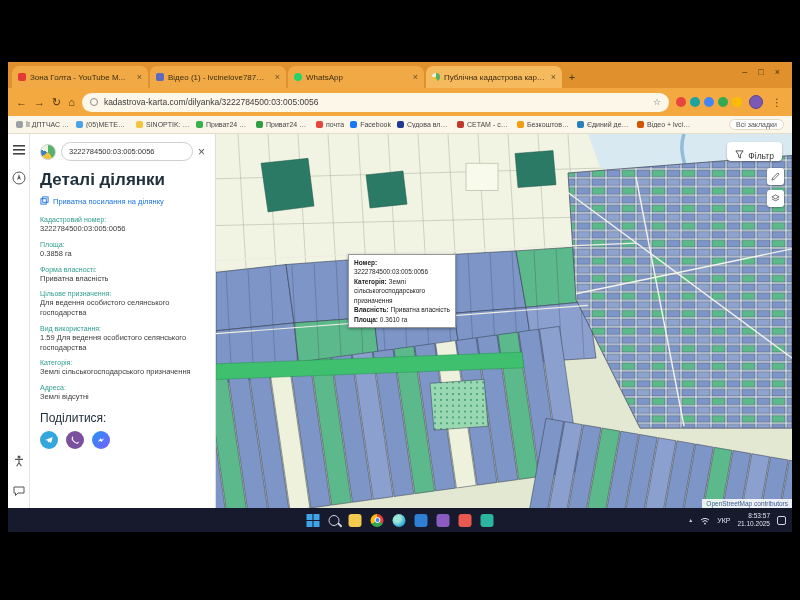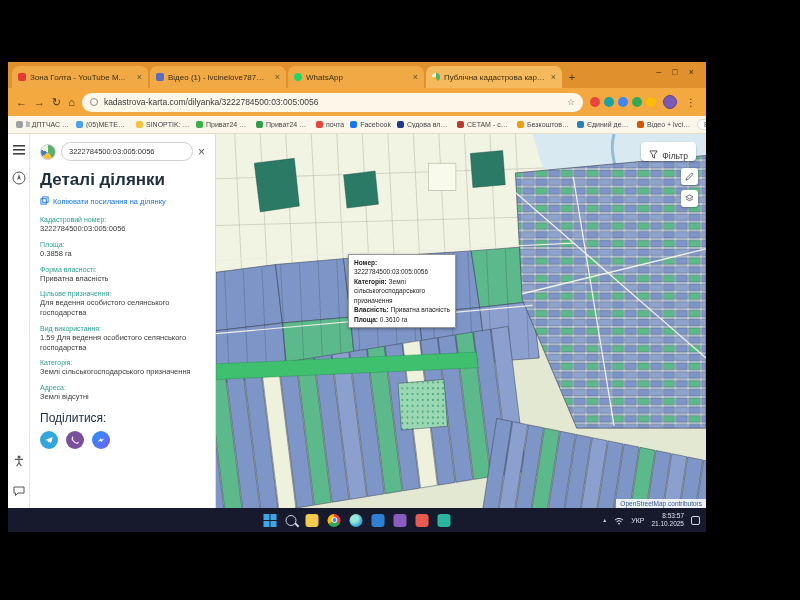--- a/index.html
+++ b/index.html
@@ -1,18 +1,18 @@
 <!DOCTYPE html>
 <html><head>
 <meta charset="utf-8">
 <style>
   *{margin:0;padding:0;box-sizing:border-box}
   html,body{width:800px;height:600px;background:#000;font-family:"Liberation Sans","DejaVu Sans",sans-serif;overflow:hidden}
   .stage{position:relative;width:800px;height:600px;background:#000}
-  .screen{position:absolute;left:8px;top:62px;width:698px;height:470px;background:#fca5a5;display:flex;flex-direction:column}
+  .screen{position:absolute;left:8px;top:62px;width:784px;height:470px;background:#fca5a5;display:flex;flex-direction:column}
 
   
   .tabbar{height:26px;background:#e0902c;display:flex;align-items:flex-end;padding:3px 4px 0 4px;gap:2px;flex:none}
   .tab{height:22px;display:flex;align-items:center;gap:4px;padding:0 6px;width:136px;background:#f0a945;border-radius:7px 7px 0 0;font-size:8px;color:#3c2d10;overflow:hidden;white-space:nowrap;flex:none}
   .tab.active{background:#f6ba5e}
   .fav{width:8px;height:8px;border-radius:2px;flex:none}
   .fav.round{border-radius:50%}
   .tab .tx{flex:1;overflow:hidden;text-overflow:ellipsis}
   .tab .cl{font-size:9px;color:#6a5327;flex:none}
   .newtab{width:16px;height:16px;margin-bottom:3px;display:flex;align-items:center;justify-content:center;font-size:11px;color:#4a3a16}
@@ -211,21 +211,21 @@
         <span class="sitelogo"></span>
         <input class="searchpill" readonly="" value="3222784500:03:005:0056" style="">
         <span class="clearx">×</span>
       </div>
       <div class="ptitle">Деталі ділянки</div>
       <div class="copylink">
         <span><svg width="9" height="9" viewBox="0 0 10 10">
                 <rect x="1" y="3" width="6" height="6" fill="none" stroke="#1a73e8" stroke-width="1"></rect>
                 <rect x="3" y="1" width="6" height="6" fill="none" stroke="#1a73e8" stroke-width="1"></rect>
               </svg></span>
-        <span>Копіювати посилання на ділянку</span>
+        <span>Приватна посилання на ділянку</span>
       </div>
 
       <div class="field">
         <div class="flabel">Кадастровий номер:</div>
         <div class="fvalue">3222784500:03:005:0056</div>
       </div>
       <div class="field">
         <div class="flabel">Площа:</div>
         <div class="fvalue">0.3858 га</div>
       </div>

